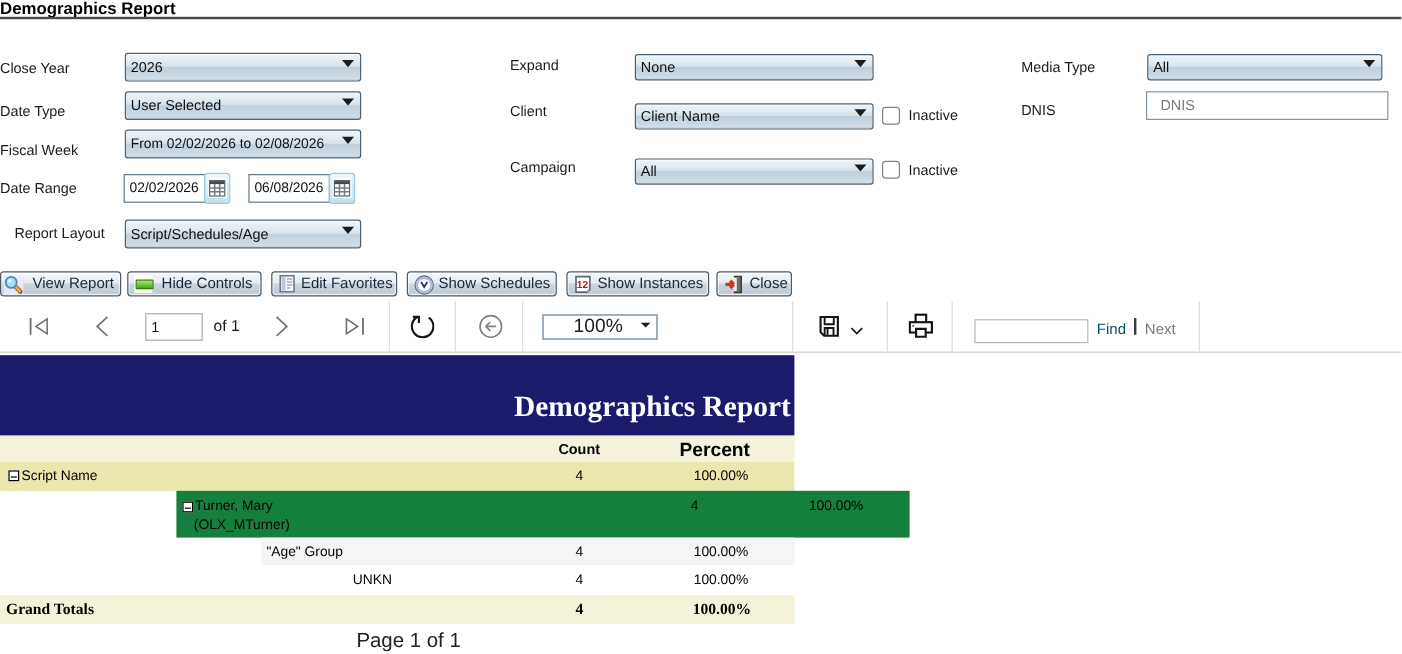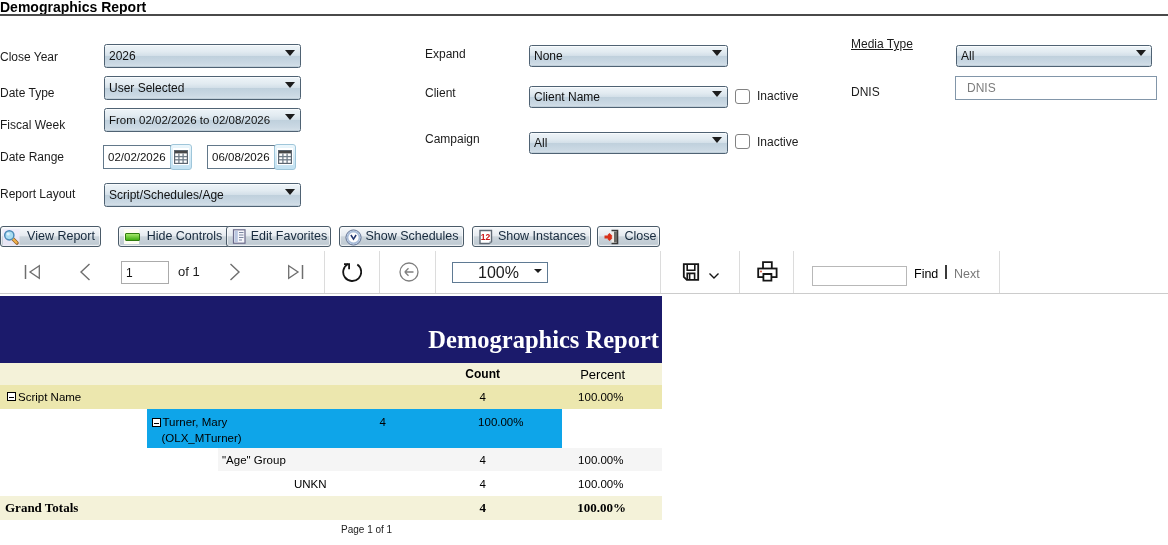--- a/index.html
+++ b/index.html
@@ -27,21 +27,21 @@
 </head>
 <body>
 
 <div class="abs" style="left:0;top:-1px;font-size:14px;font-weight:bold;color:#000;">Demographics Report</div>
 <div class="abs" style="left:0;top:14px;width:1168px;height:1.5px;background:#4a4a4a;"></div>
 
 <div class="lbl" style="left:0;top:49px;">Close Year</div>
 <div class="lbl" style="left:0;top:85px;">Date Type</div>
 <div class="lbl" style="left:0;top:117px;">Fiscal Week</div>
 <div class="lbl" style="left:0;top:149px;">Date Range</div>
-<div class="lbl" style="left:0;top:186px;">Report Layout</div>
+<div class="lbl" style="left:0;top:186px;padding-left:12px;">Report Layout</div>
 
 <div class="cb" style="left:104px;top:44px;width:195px;height:22px;">
     <span>2026</span>
     <i></i>
   </div>
 <div class="cb" style="left:104px;top:76px;width:195px;height:22px;">
     <span>User Selected</span>
     <i></i>
   </div>
 <div class="cb" style="left:104px;top:108px;width:195px;height:22px;">
@@ -95,41 +95,41 @@
   </div>
 <div class="cb" style="left:529px;top:132px;width:197px;height:20px;">
     <span>All</span>
     <i style="top:4px;"></i>
   </div>
 <div class="chk" style="left:734.5px;top:88.5px;"></div>
 <div class="lbl" style="left:757px;top:88px;">Inactive</div>
 <div class="chk" style="left:734.5px;top:133.5px;"></div>
 <div class="lbl" style="left:757px;top:134px;">Inactive</div>
 
-<div class="lbl" style="left:851px;top:36px;text-decoration:underline;">Media Type</div>
+<div class="lbl" style="left:851px;top:48px;">Media Type</div>
 <div class="lbl" style="left:851px;top:84px;">DNIS</div>
 <div class="cb" style="left:956px;top:45px;width:194px;height:20px;">
     <span>All</span>
     <i style="top:4px;"></i>
   </div>
 <div class="tb" style="left:955px;top:76px;width:200px;height:22px;border-color:#8296a9;">
     <span style="left:11px;color:#7c7c7c;font-size:12px;">DNIS</span>
   </div>
 
 <div class="btn" style="left:0px;width:99px;">
   <span class="tx">View Report</span>
   <svg class="ic" width="17" height="17" viewBox="0 0 17 17" style="left:2px;top:2px;">
     <rect x="0" y="0" width="16.5" height="16.5" fill="#eeeafa" opacity="0.85"></rect>
     <line x1="9.8" y1="9.8" x2="14" y2="14" stroke="#8a5b2a" stroke-width="3.6" stroke-linecap="round"></line>
     <line x1="9.8" y1="9.8" x2="13.6" y2="13.6" stroke="#f0b04a" stroke-width="2.2" stroke-linecap="round"></line>
     <circle cx="6.3" cy="6.3" r="4.6" fill="#a9dcf2" stroke="#4d8bb8" stroke-width="1.5"></circle>
     <circle cx="5.2" cy="5" r="1.6" fill="#ddf2fb"></circle>
   </svg>
 </div>
-<div class="btn" style="left:106px;width:110px;margin-left:12px;">
+<div class="btn" style="left:106px;width:110px;">
   <span class="tx">Hide Controls</span>
   <span class="ic" style="width:15px;height:15px;background:#fdfdf2;display:block;"></span>
   <span class="ic" style="left:6px;top:6px;width:13px;height:6px;background:linear-gradient(#a5e86a,#3fae10);border:1px solid #2f7d0e;border-radius:1px;display:block;"></span>
 </div>
 <div class="btn" style="left:226px;width:103px;">
   <span class="tx">Edit Favorites</span>
   <svg class="ic" width="15" height="15" viewBox="0 0 15 15">
     <rect x="1.5" y="0.8" width="11.5" height="13.4" fill="#f5f5fa" stroke="#6a6a8a" stroke-width="1.2"></rect>
     <rect x="2.6" y="1.9" width="3.2" height="11.2" fill="#b9c6e0"></rect>
     <line x1="7" y1="3.5" x2="11.5" y2="3.5" stroke="#7a86a0" stroke-width="1"></line>
@@ -211,39 +211,39 @@
 <svg class="abs" style="left:708px;top:272px;" width="12" height="8" viewBox="0 0 12 8">
   <path d="M1.5 1.5 L6 6 L10.5 1.5" fill="none" stroke="#151515" stroke-width="1.4"></path>
 </svg>
 <svg class="abs" style="left:757px;top:261px;" width="21" height="21" viewBox="0 0 21 21">
   <path d="M6 7.5 V1.2 H14.8 V7.5" fill="none" stroke="#151515" stroke-width="1.8"></path>
   <rect x="1.2" y="7.5" width="18.4" height="8.6" fill="none" stroke="#151515" stroke-width="1.8"></rect>
   <path d="M6.4 13 H14.4 V19.6 H6.4 Z" fill="#fff" stroke="#151515" stroke-width="1.8"></path>
   <circle cx="4" cy="10.5" r="0.9" fill="#cc3a1a"></circle>
 </svg>
 <div class="tb" style="left:812px;top:266px;width:93px;height:18px;border-color:#b8b8b8;"></div>
-<div class="lbl" style="left:914px;top:266px;color:#000000;font-size:12.5px;">Find</div>
+<div class="lbl" style="left:914px;top:266px;color:#0c4a6e;font-size:12.5px;">Find</div>
 <div class="abs" style="left:945px;top:265px;width:2px;height:14px;background:#3a3a3a;"></div>
 <div class="lbl" style="left:954px;top:266px;color:#787878;font-size:12.5px;">Next</div>
 
 <div class="abs" style="left:0;top:296px;width:662px;height:67px;background:#1b1a6b;">
   <div class="ser" style="position:absolute;right:3px;top:30px;font-size:24.5px;color:#fff;">Demographics Report</div>
 </div>
 <div class="abs" style="left:0;top:363px;width:662px;height:22px;background:#f4f2d9;">
   <div class="rowval" style="right:162px;top:4px;font-weight:bold;font-size:12px;">Count</div>
-  <div class="rowval" style="right:37px;top:4px;font-weight:normal;font-size:13px;">Percent</div>
+  <div class="rowval" style="right:37px;top:4px;font-weight:bold;font-size:16px;">Percent</div>
 </div>
 <div class="abs" style="left:0;top:385px;width:662px;height:24px;background:#ece7ae;">
   <div class="abs" style="left:6.5px;top:7px;width:7px;height:7px;background:#fff;border:1.5px solid #000;"></div>
   <div class="abs" style="left:9px;top:11.5px;width:5px;height:1.5px;background:#000;"></div>
   <div class="abs" style="left:18px;top:6px;font-size:11.5px;">Script Name</div>
   <div class="rowval" style="right:176px;top:6px;">4</div>
   <div class="rowval" style="right:38.5px;top:6px;">100.00%</div>
 </div>
-<div class="abs" style="left:147px;top:409px;width:415px;height:39px;background:#0ea5e9;">
+<div class="abs" style="left:147px;top:409px;width:611px;height:39px;background:#15803d;">
   <div class="abs" style="left:4.5px;top:9px;width:7px;height:7px;background:#fff;border:1.5px solid #000;"></div>
   <div class="abs" style="left:7px;top:13.5px;width:5px;height:1.5px;background:#000;"></div>
   <div class="abs" style="left:15.5px;top:7px;font-size:11.5px;">Turner, Mary</div>
   <div class="abs" style="left:14.5px;top:23px;font-size:11.5px;">(OLX_MTurner)</div>
   <div class="rowval" style="right:176px;top:7px;">4</div>
   <div class="rowval" style="right:38.5px;top:7px;">100.00%</div>
 </div>
 <div class="abs" style="left:218px;top:448px;width:444px;height:23px;background:#f5f5f5;">
   <div class="abs" style="left:4px;top:6px;font-size:11.5px;">"Age" Group</div>
   <div class="rowval" style="right:176px;top:6px;">4</div>
@@ -252,13 +252,13 @@
 <div class="abs" style="left:0;top:471px;width:662px;height:25px;background:#fff;">
   <div class="abs" style="left:294px;top:7px;font-size:11.5px;">UNKN</div>
   <div class="rowval" style="right:176px;top:7px;">4</div>
   <div class="rowval" style="right:38.5px;top:7px;">100.00%</div>
 </div>
 <div class="abs" style="left:0;top:496px;width:662px;height:24px;background:#f4f2d9;">
   <div class="ser abs" style="left:5px;top:4px;font-size:13px;">Grand Totals</div>
   <div class="rowval ser" style="right:176px;top:4px;font-size:13px;">4</div>
   <div class="rowval ser" style="right:36px;top:4px;font-size:13px;">100.00%</div>
 </div>
-<div class="abs" style="left:297px;top:524px;font-size:10px;color:#222;margin-left:44px;">Page 1 of 1</div>
+<div class="abs" style="left:297px;top:524px;font-size:17px;color:#222;">Page 1 of 1</div>
 
 </body></html>

